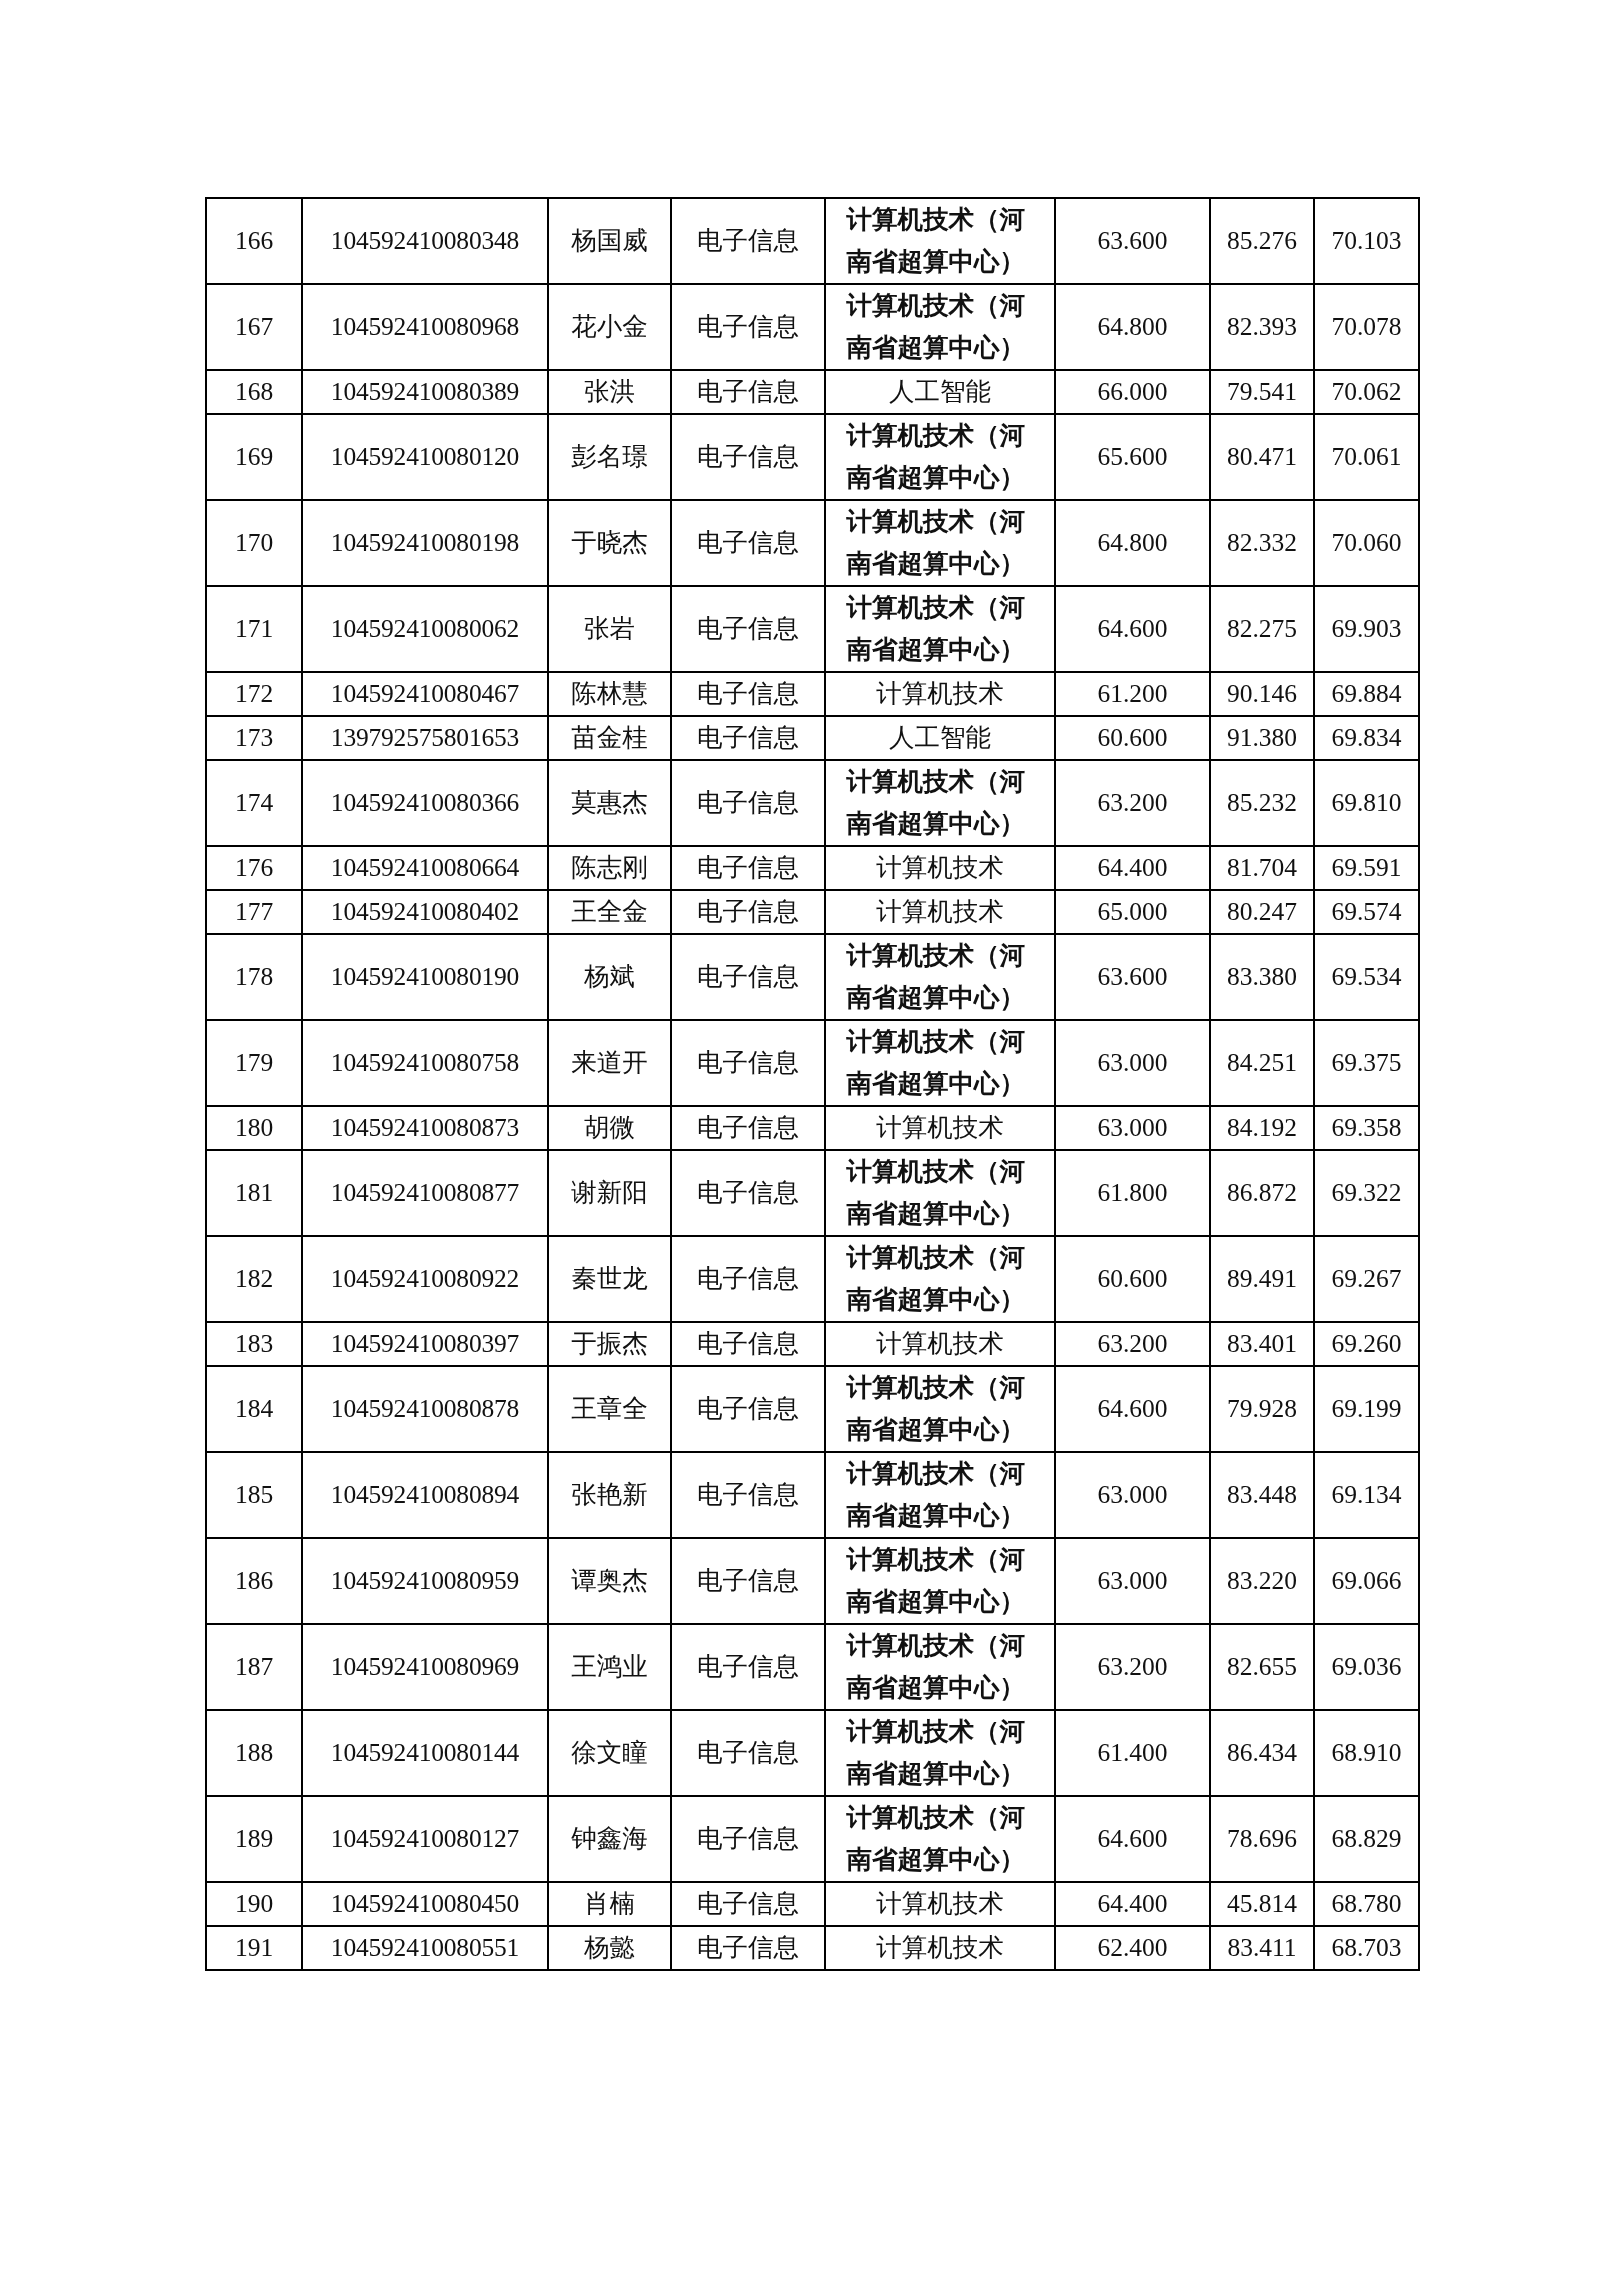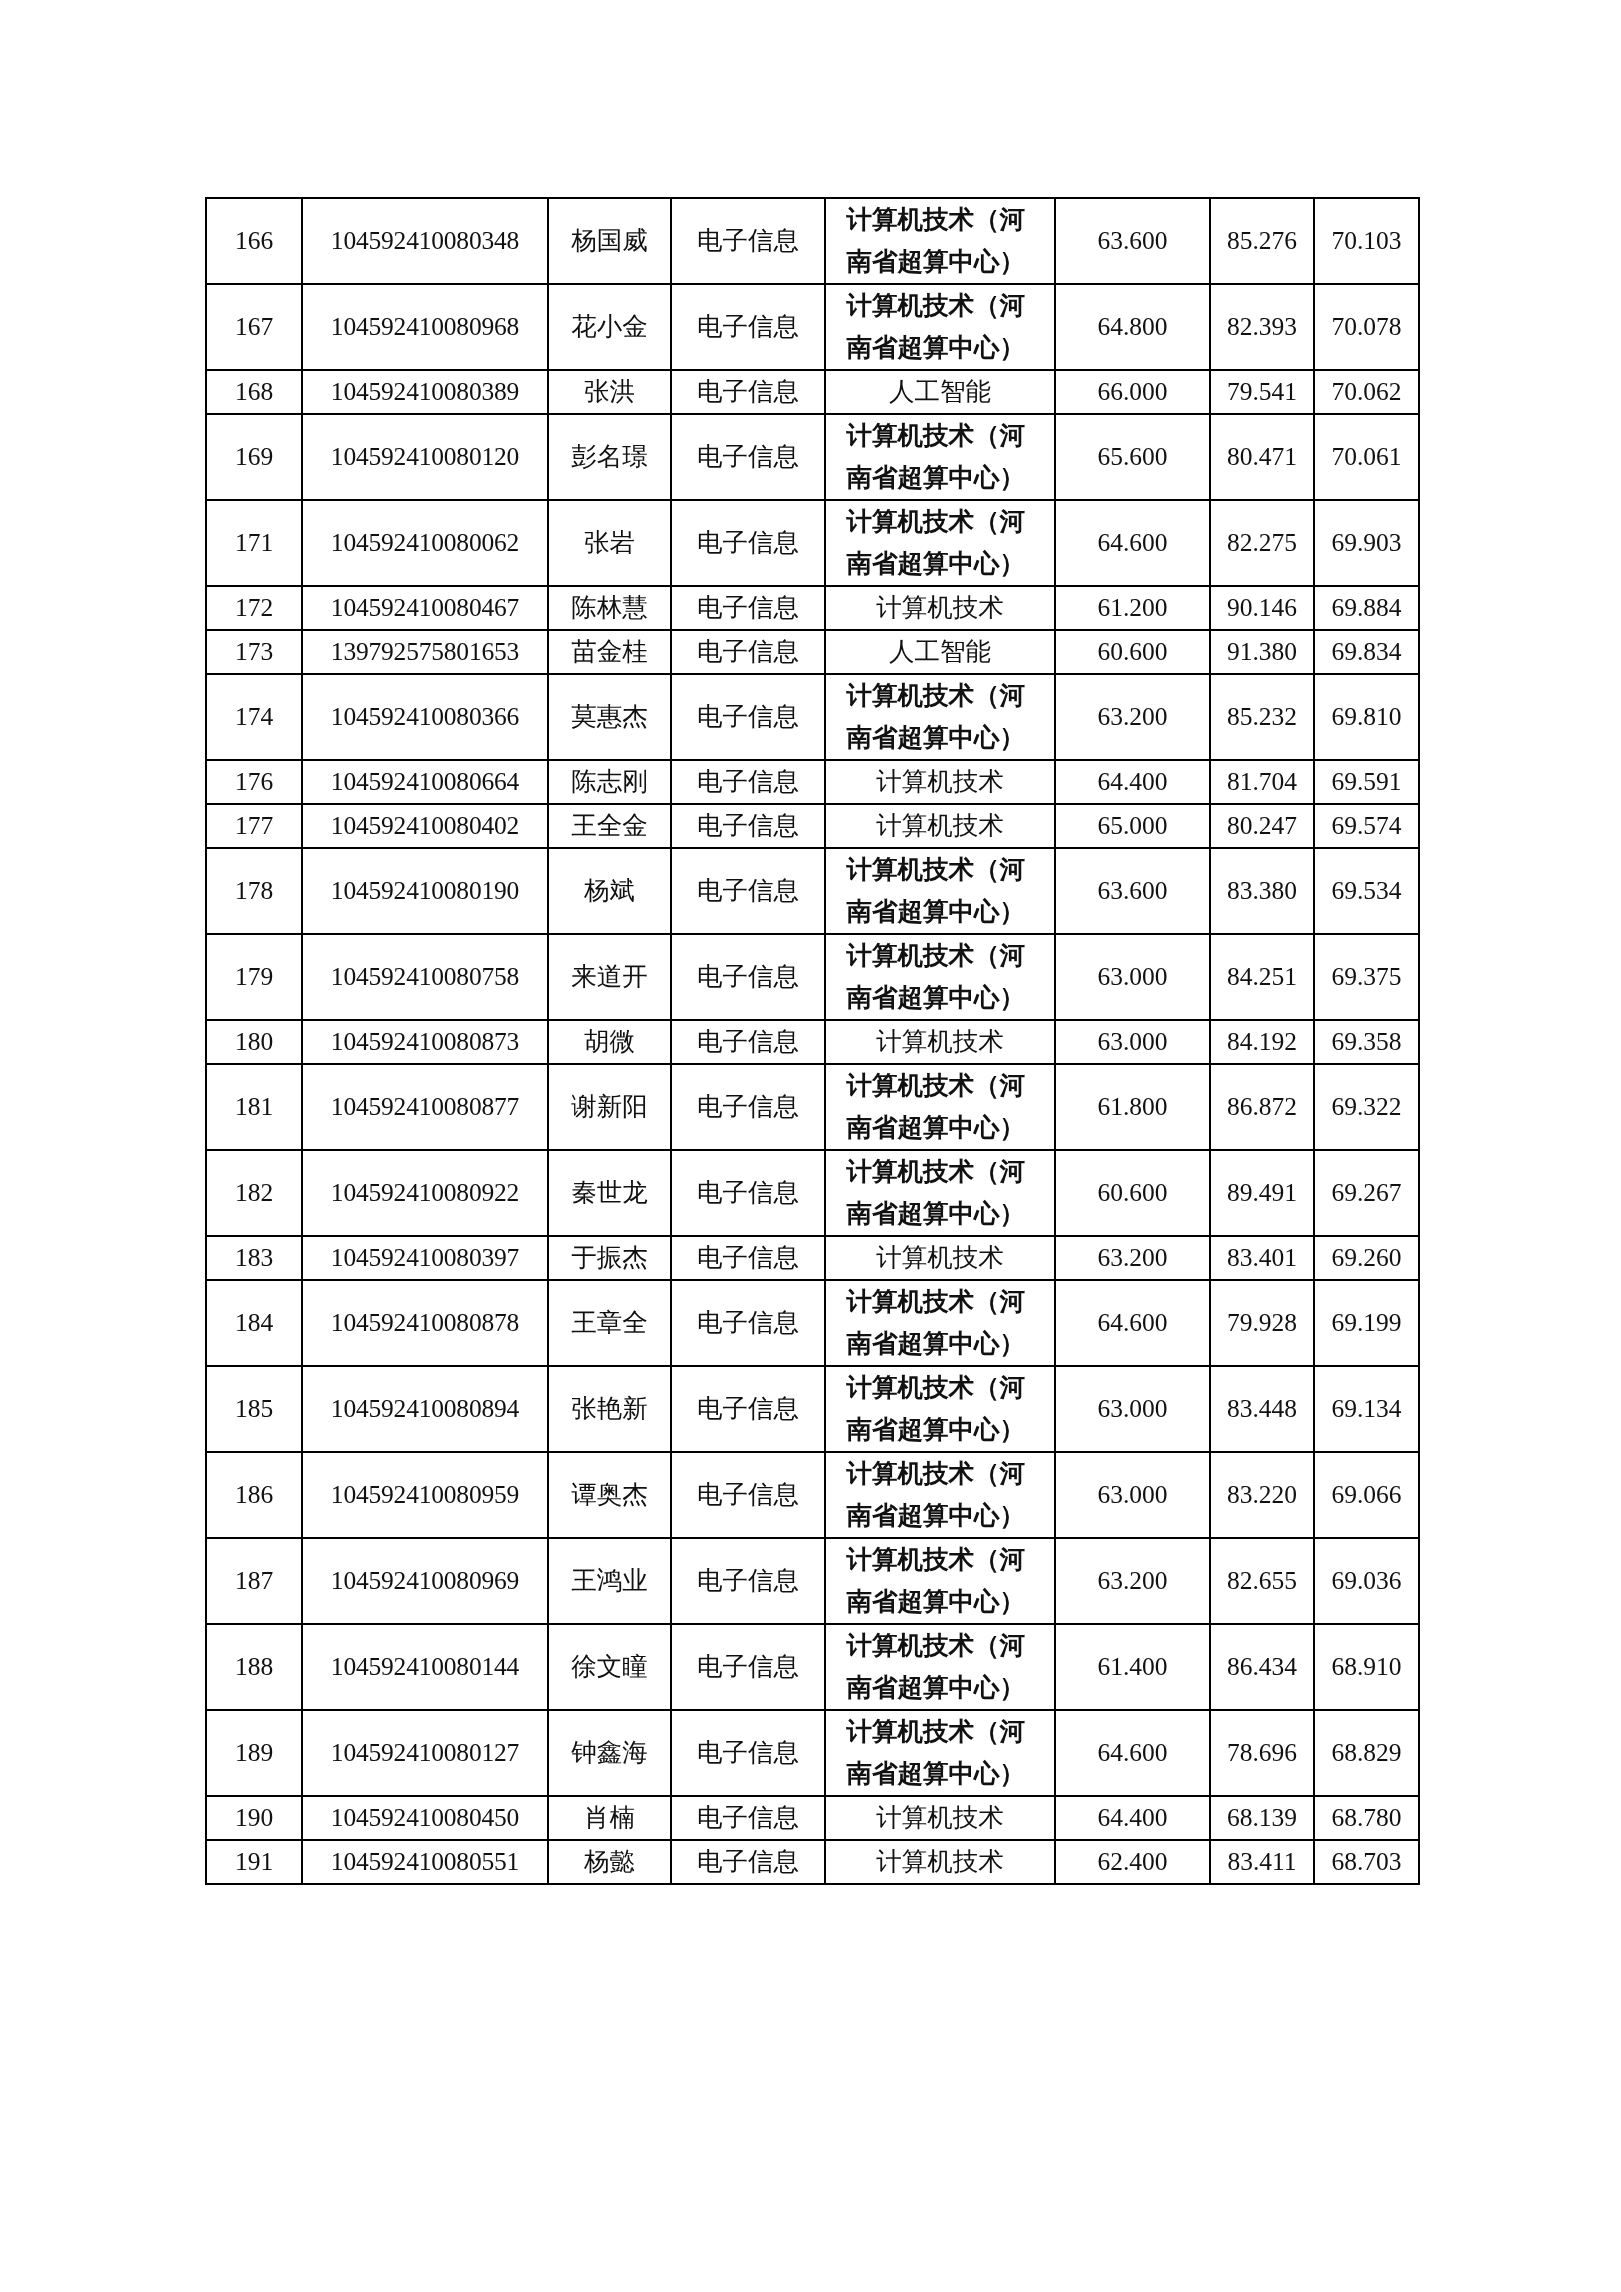--- a/index.html
+++ b/index.html
@@ -85,20 +85,30 @@
     <td>169</td>
     <td class="idc">104592410080120</td>
     <td>彭名璟</td>
     <td>电子信息</td>
     <td class="major wrap">计算机技术（河南省超算中心）</td>
     <td>65.600</td>
     <td>80.471</td>
     <td>70.061</td>
   </tr>
 
+  <tr class="double">
+    <td>170</td>
+    <td class="idc">104592410080198</td>
+    <td>于晓杰</td>
+    <td>电子信息</td>
+    <td class="major wrap">计算机技术（河南省超算中心）</td>
+    <td>64.800</td>
+    <td>82.332</td>
+    <td>70.060</td>
+  </tr>
 
   <tr class="double">
     <td>171</td>
     <td class="idc">104592410080062</td>
     <td>张岩</td>
     <td>电子信息</td>
     <td class="major wrap">计算机技术（河南省超算中心）</td>
     <td>64.600</td>
     <td>82.275</td>
     <td>69.903</td>
@@ -292,21 +302,21 @@
     <td>68.829</td>
   </tr>
 
   <tr class="single">
     <td>190</td>
     <td class="idc">104592410080450</td>
     <td>肖楠</td>
     <td>电子信息</td>
     <td class="major">计算机技术</td>
     <td>64.400</td>
-    <td>68.139</td>
+    <td>45.814</td>
     <td>68.780</td>
   </tr>
 
   <tr class="single">
     <td>191</td>
     <td class="idc">104592410080551</td>
     <td>杨懿</td>
     <td>电子信息</td>
     <td class="major">计算机技术</td>
     <td>62.400</td>

